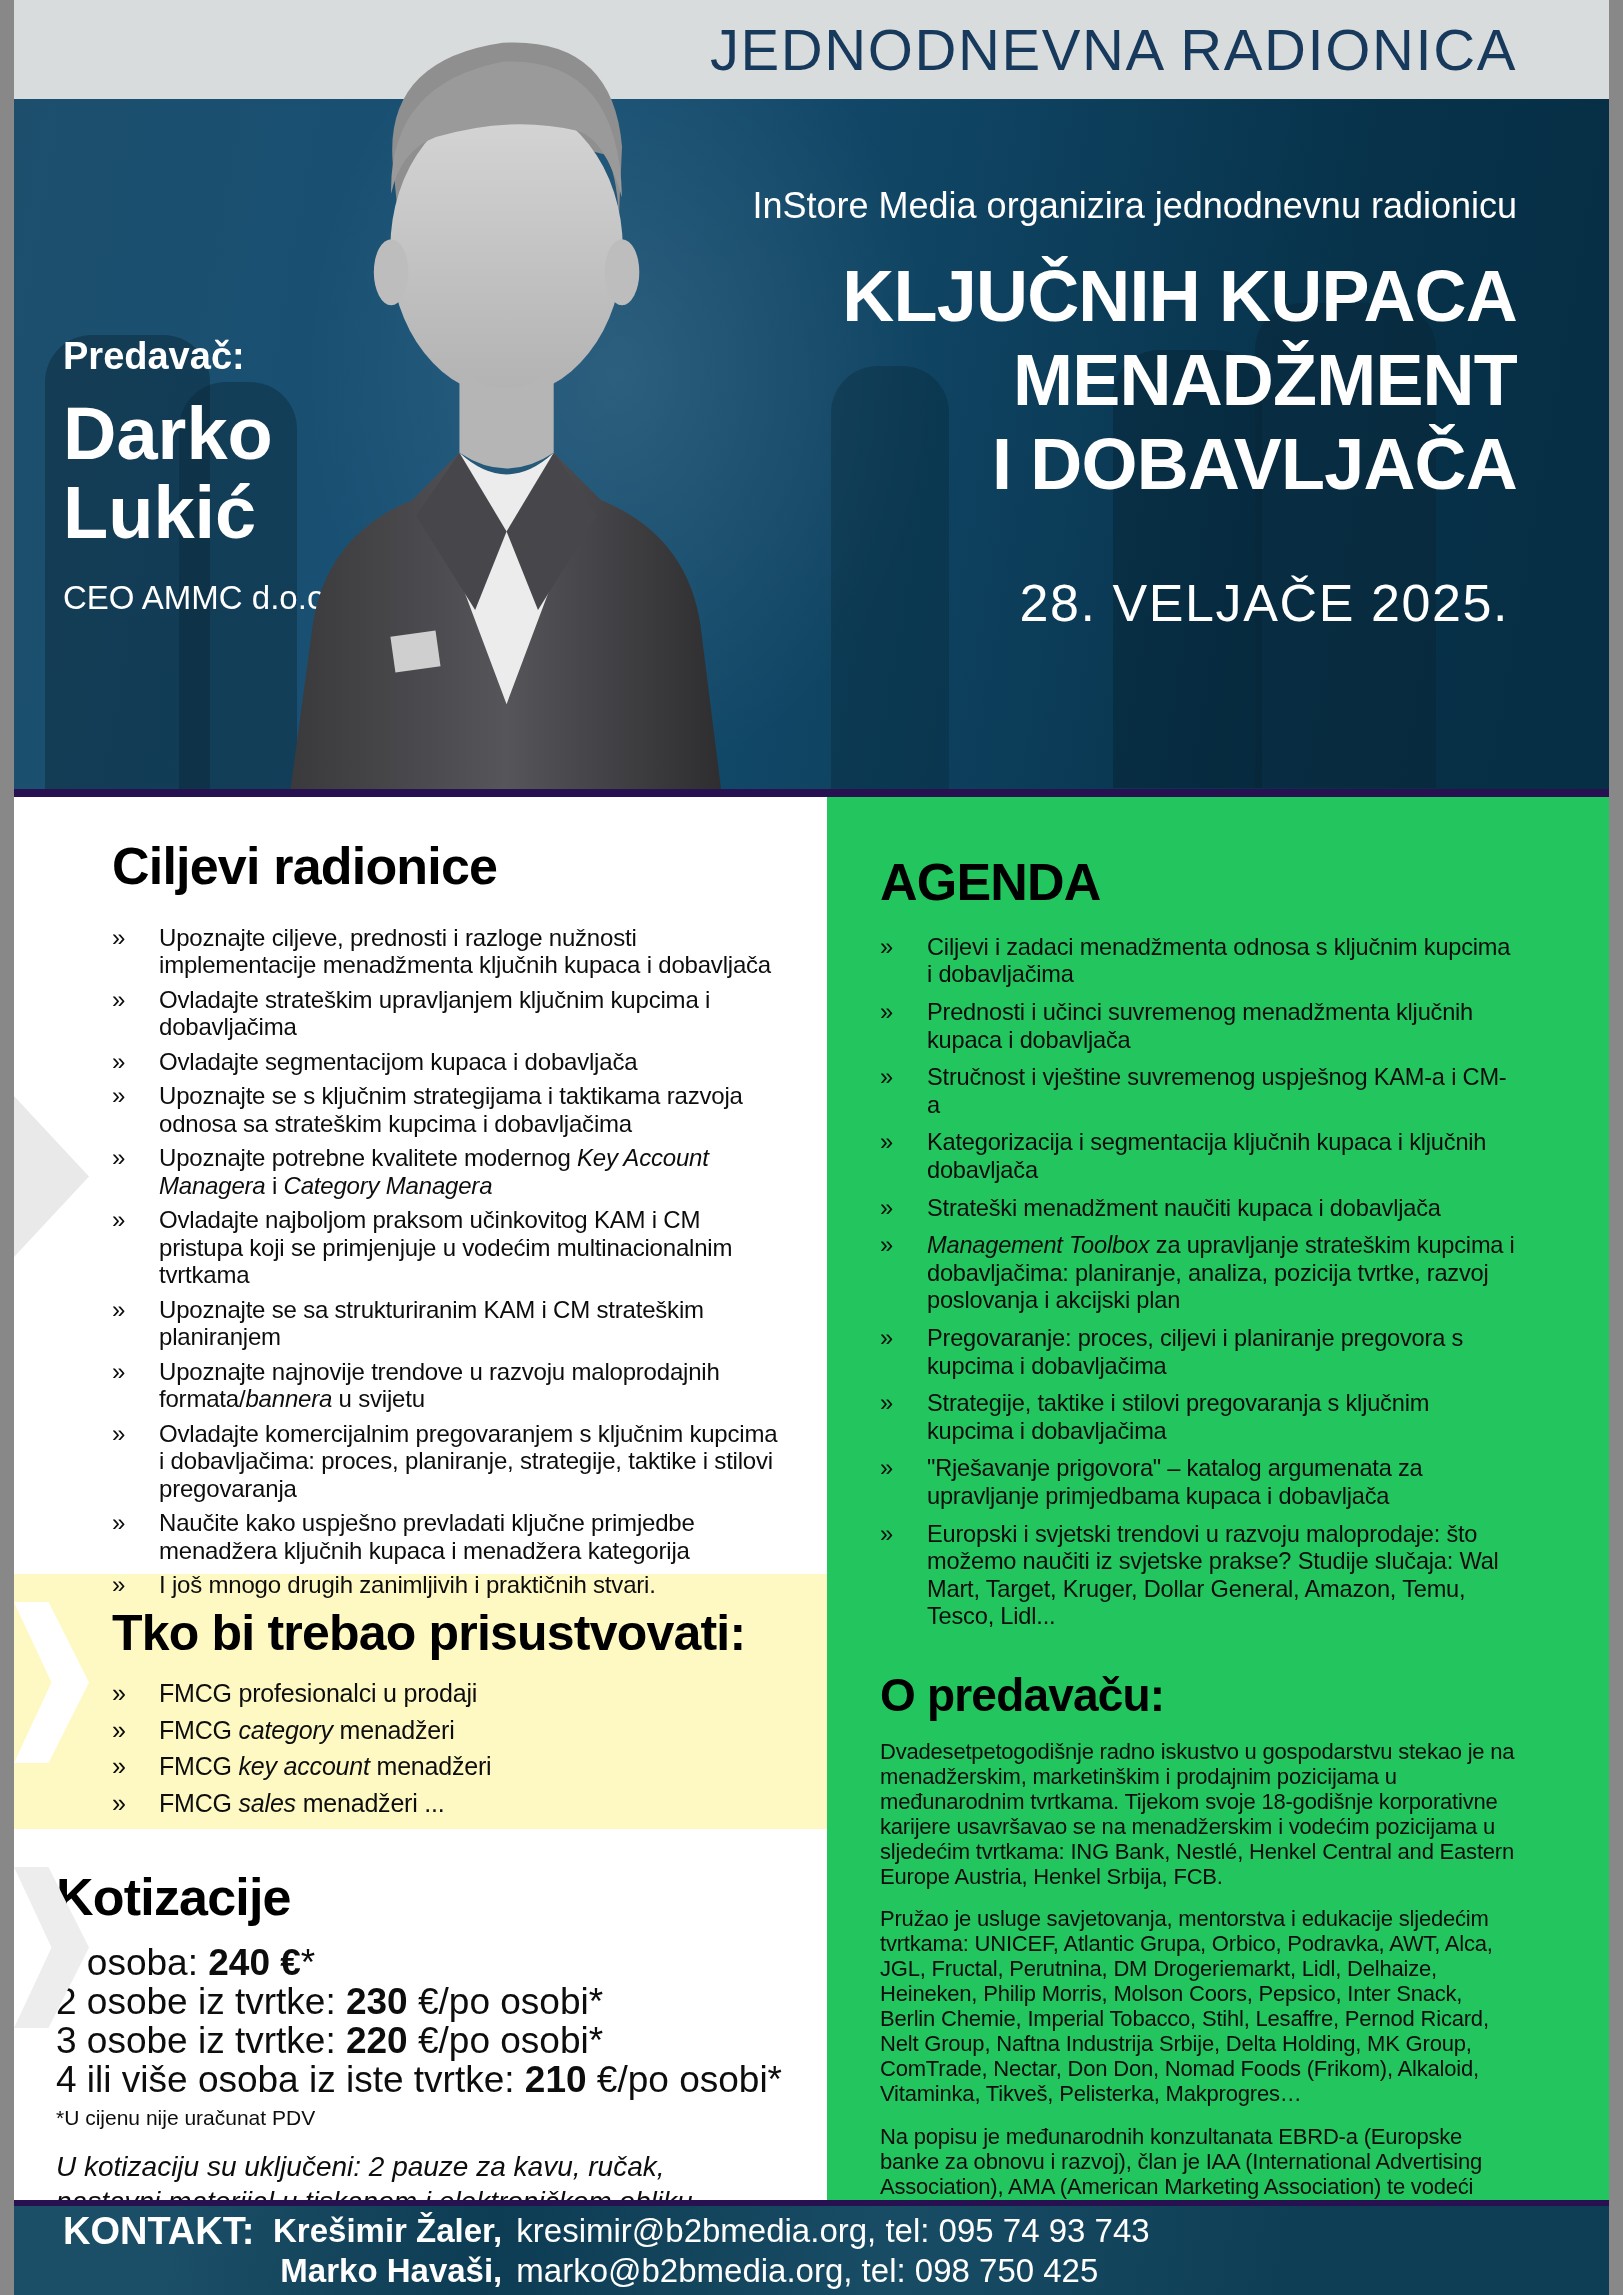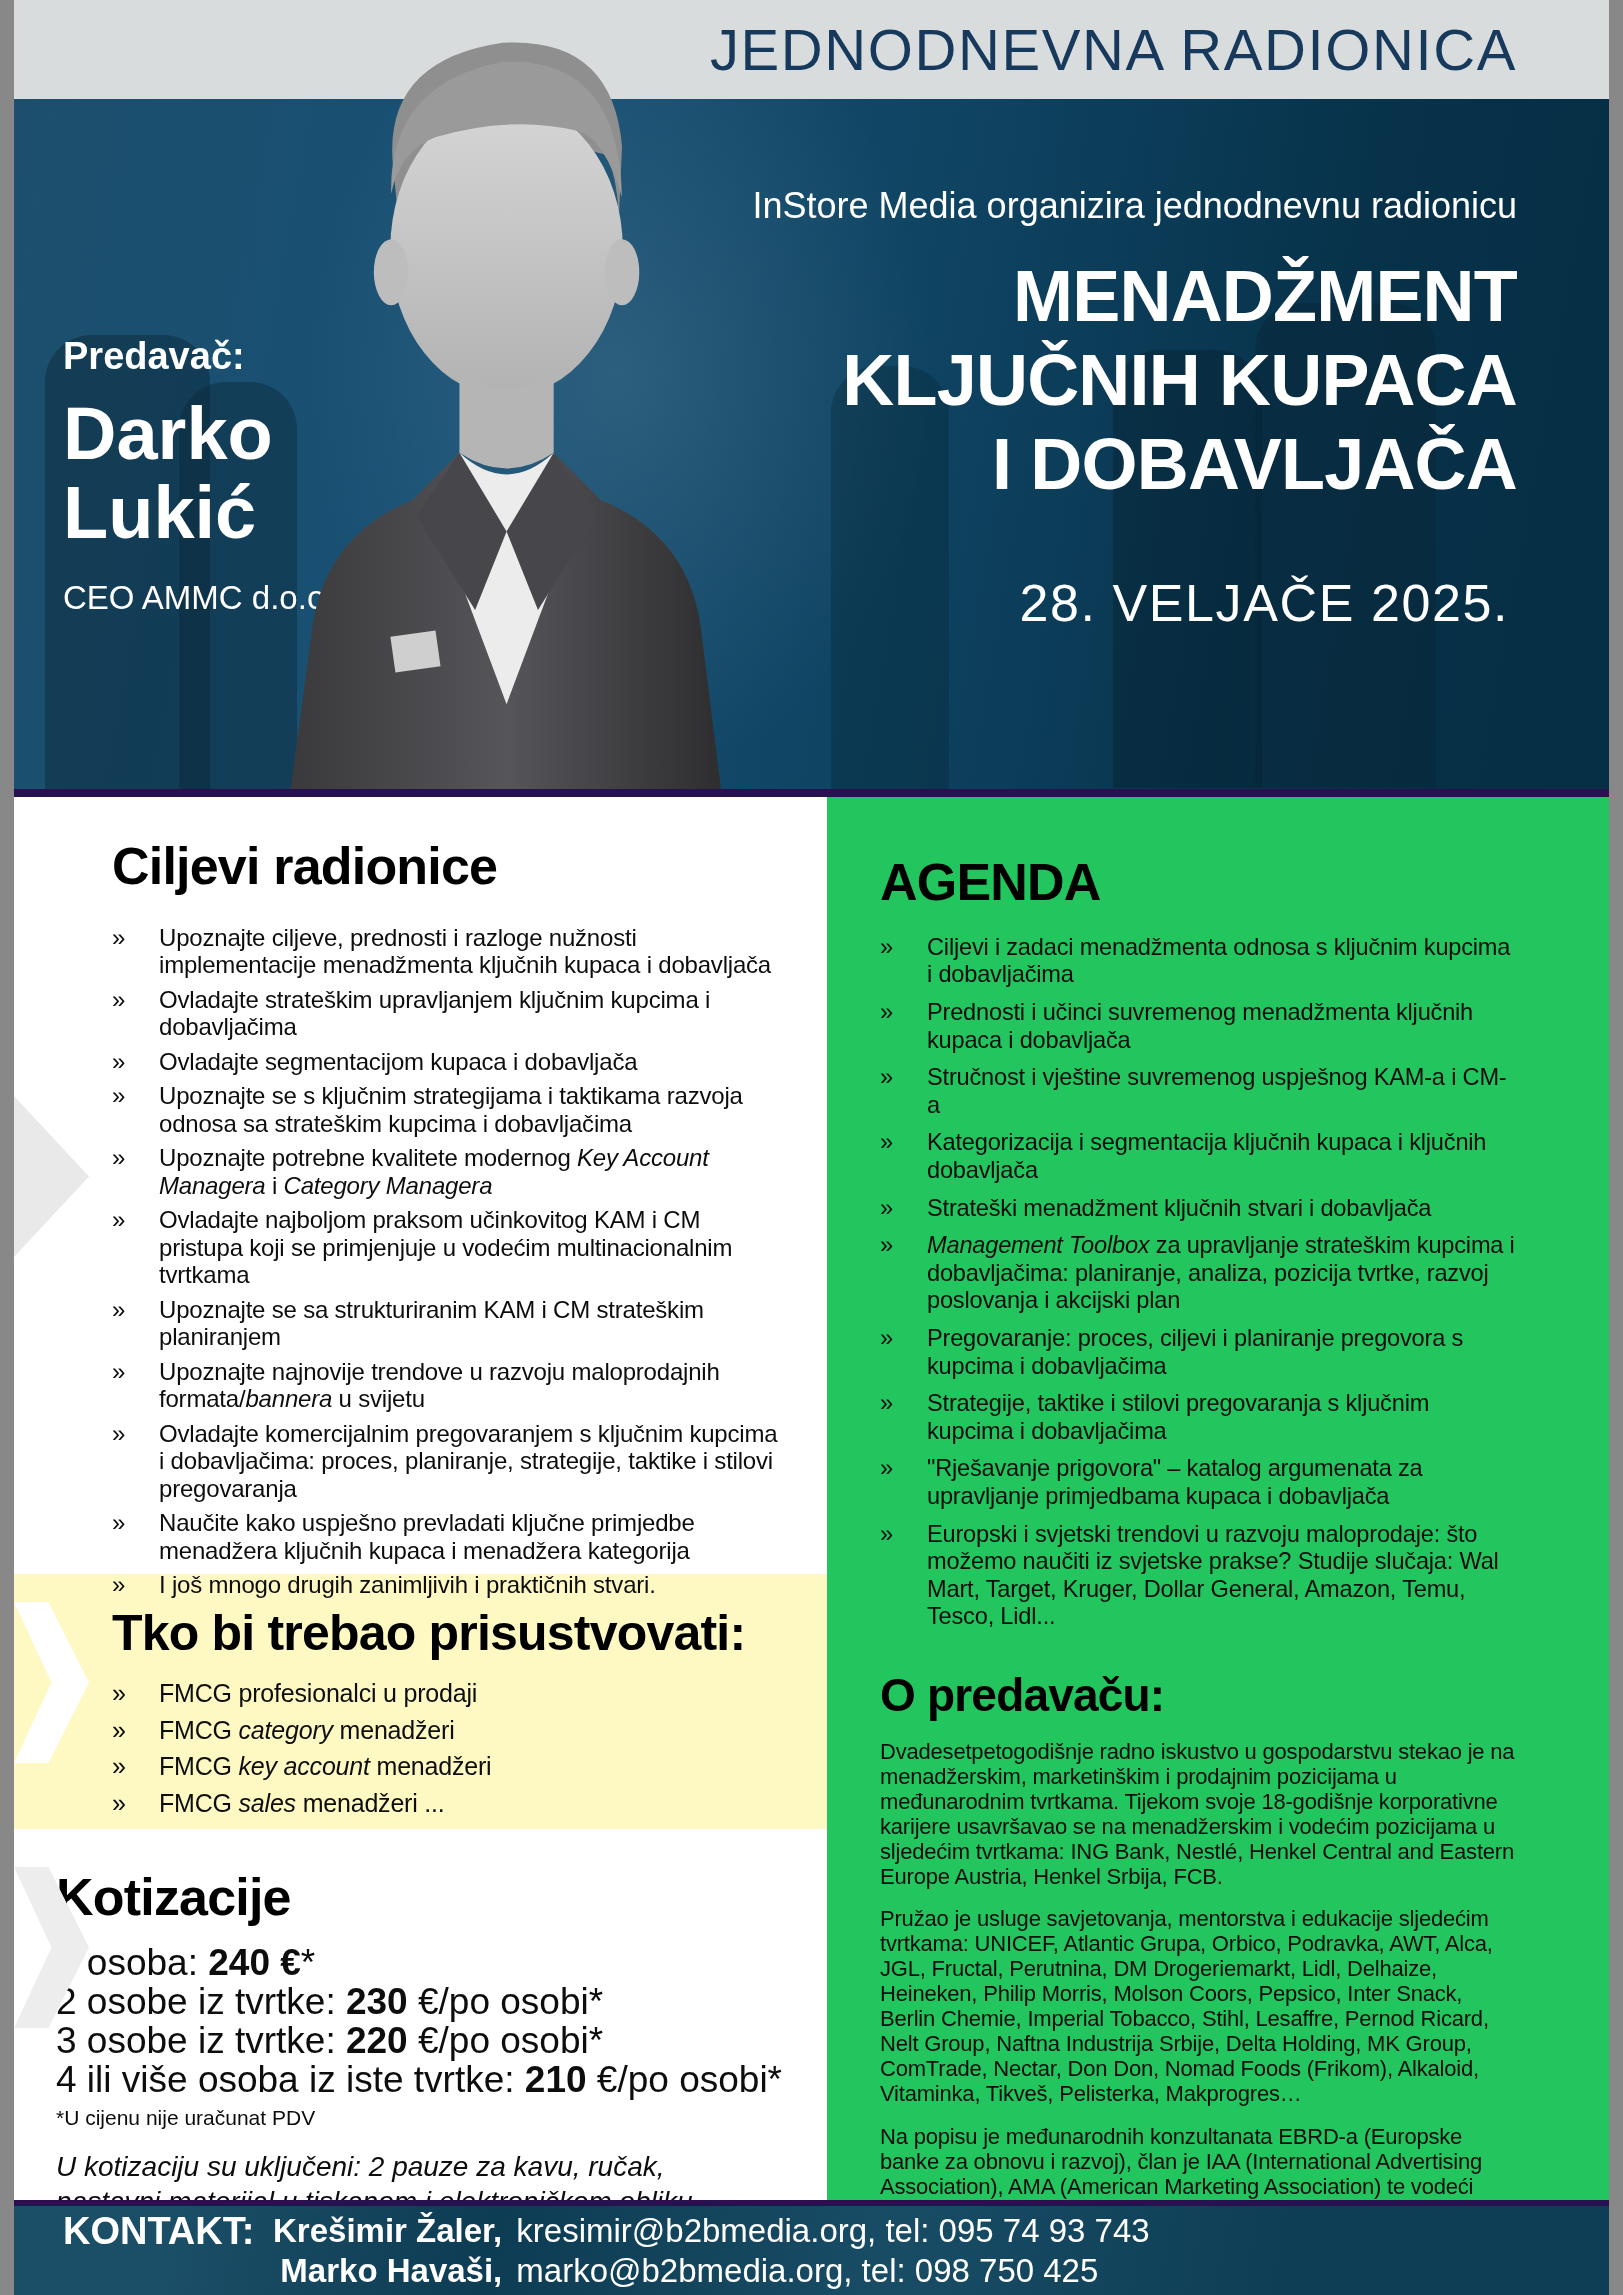--- a/index.html
+++ b/index.html
@@ -124,22 +124,22 @@
     <div class="speaker-block">
       <div class="speaker-label">Predavač:</div>
       <div class="speaker-first">Darko</div>
       <div class="speaker-last">Lukić</div>
       <div class="speaker-role">CEO AMMC d.o.o.</div>
     </div>
 
     <div class="hero-right">
       <div class="hero-intro">InStore Media organizira jednodnevnu radionicu</div>
       <div class="hero-title">
+        <div>KLJUČNIH KUPACA</div>
         <div>MENADŽMENT</div>
-        <div>KLJUČNIH KUPACA</div>
         <div>I DOBAVLJAČA</div>
       </div>
       <div class="hero-date">28. VELJAČE 2025.</div>
     </div>
   </section>
 
   <svg class="speaker-photo" viewBox="0 0 592 988" aria-hidden="true">
     <defs>
       <linearGradient id="suitg" x1="0" y1="0" x2="1" y2="0">
         <stop offset="0" stop-color="#3a3a3c"></stop>
@@ -277,21 +277,21 @@
             <li>
               <span class="marker">»</span>
               <span class="txt">Stručnost i vještine suvremenog uspješnog KAM-a i CM-a</span>
             </li>
             <li>
               <span class="marker">»</span>
               <span class="txt">Kategorizacija i segmentacija ključnih kupaca i ključnih dobavljača</span>
             </li>
             <li>
               <span class="marker">»</span>
-              <span class="txt">Strateški menadžment ključnih stvari i dobavljača</span>
+              <span class="txt">Strateški menadžment naučiti kupaca i dobavljača</span>
             </li>
             <li>
               <span class="marker">»</span>
               <span class="txt"><i>Management Toolbox</i> za upravljanje strateškim kupcima i dobavljačima: planiranje, analiza, pozicija tvrtke, razvoj poslovanja i akcijski plan</span>
             </li>
             <li>
               <span class="marker">»</span>
               <span class="txt">Pregovaranje: proces, ciljevi i planiranje pregovora s kupcima i dobavljačima</span>
             </li>
             <li>

